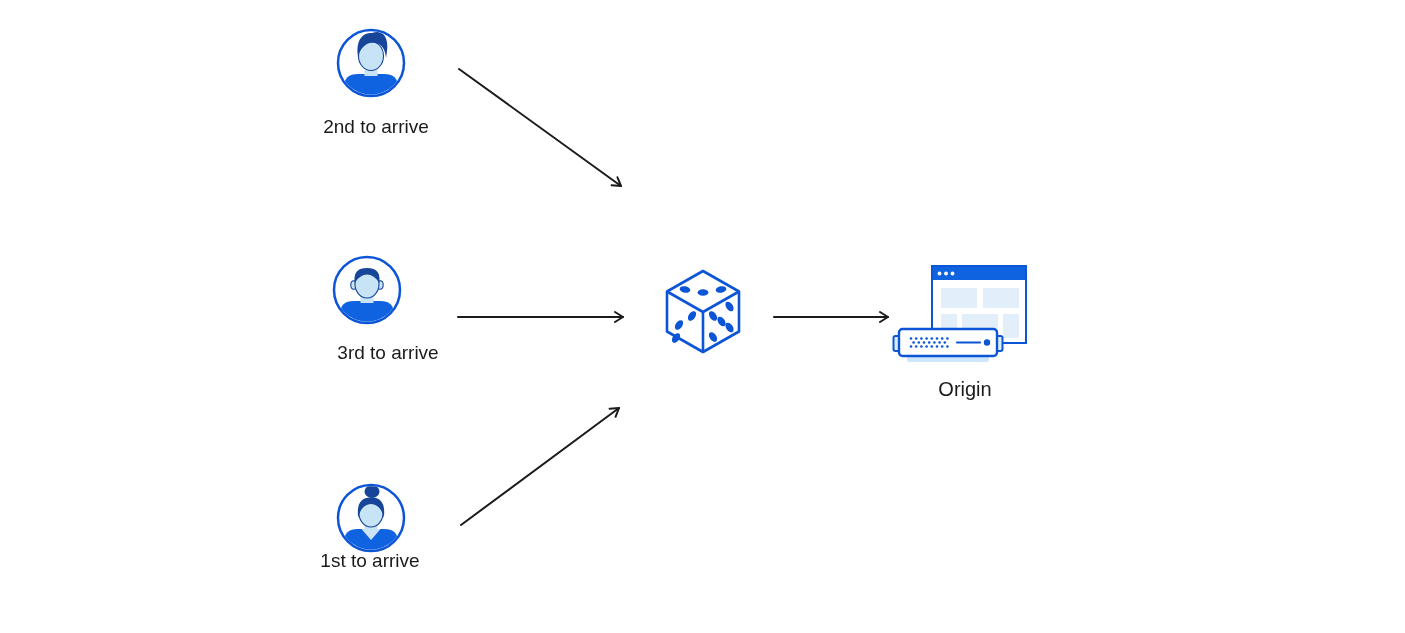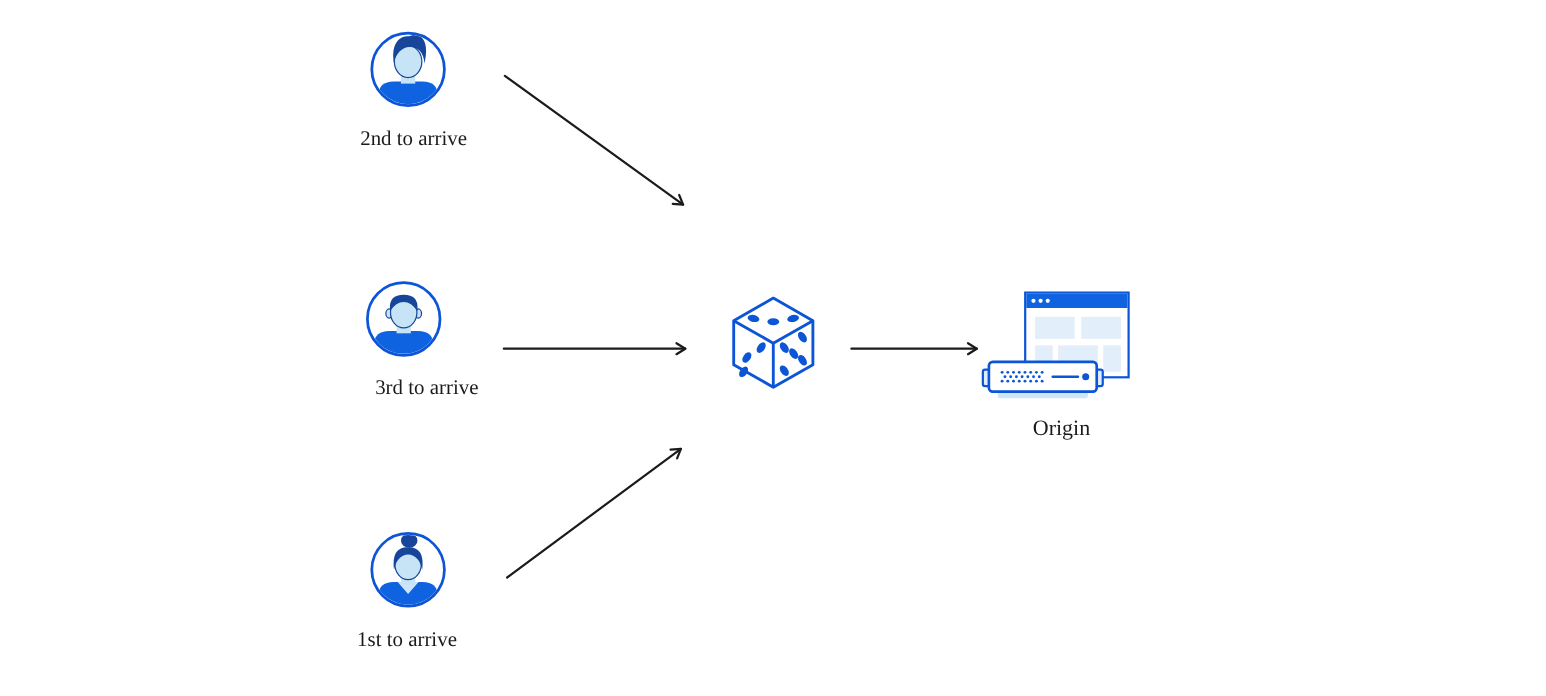--- a/index.html
+++ b/index.html
@@ -3,21 +3,21 @@
 <meta charset="utf-8">
 <style>
   :root{
     --blue:#0b55d6; --blue-med:#0f63e0; --navy:#16459a; --skin:#c7e4f6;
     --panel:#e2eef9; --shadow:#cde6f8; --tab:#ddeefb; --ink:#1b1b1d; --bg:#ffffff;
   }
   *{margin:0;padding:0;box-sizing:border-box;}
   html,body{background:var(--bg);}
   .canvas{
     position:relative;width:1405px;height:633px;background:var(--bg);
-    font-family:Liberation Serif, serif;color:var(--ink);overflow:hidden;
+    font-family:Liberation Sans, sans-serif;color:var(--ink);overflow:hidden;
   }
   svg.diagram{position:absolute;inset:0;display:block;}
   .label{
     position:absolute;transform:translateX(-50%);
     font-size:19px;line-height:20px;color:var(--ink);white-space:nowrap;
   }
   .label.origin{font-size:20px;text-align:right;}
   
   .ring{fill:#fff;stroke:var(--blue);stroke-width:2.5px;}
   .shirt{fill:var(--blue-med);}
@@ -162,16 +162,16 @@
             <circle cx="947.4" cy="346.5" r="1.3"></circle>
         </g>
         <line class="srv-line" x1="957" y1="342.5" x2="980" y2="342.5"></line>
         <circle class="pip" cx="987" cy="342.5" r="3.2"></circle>
       </g>
     </g>
   </svg>
 
   <div class="label" style="left:376px;top:117px">2nd to arrive</div>
   <div class="label" style="left:388px;top:343px">3rd to arrive</div>
-  <div class="label" style="left:370px;top:572px">1st to arrive</div>
+  <div class="label" style="left:370px;top:551px">1st to arrive</div>
   <div class="label origin" style="left:965px;top:379px">Origin</div>
 
 </div>
 
 </body></html>

